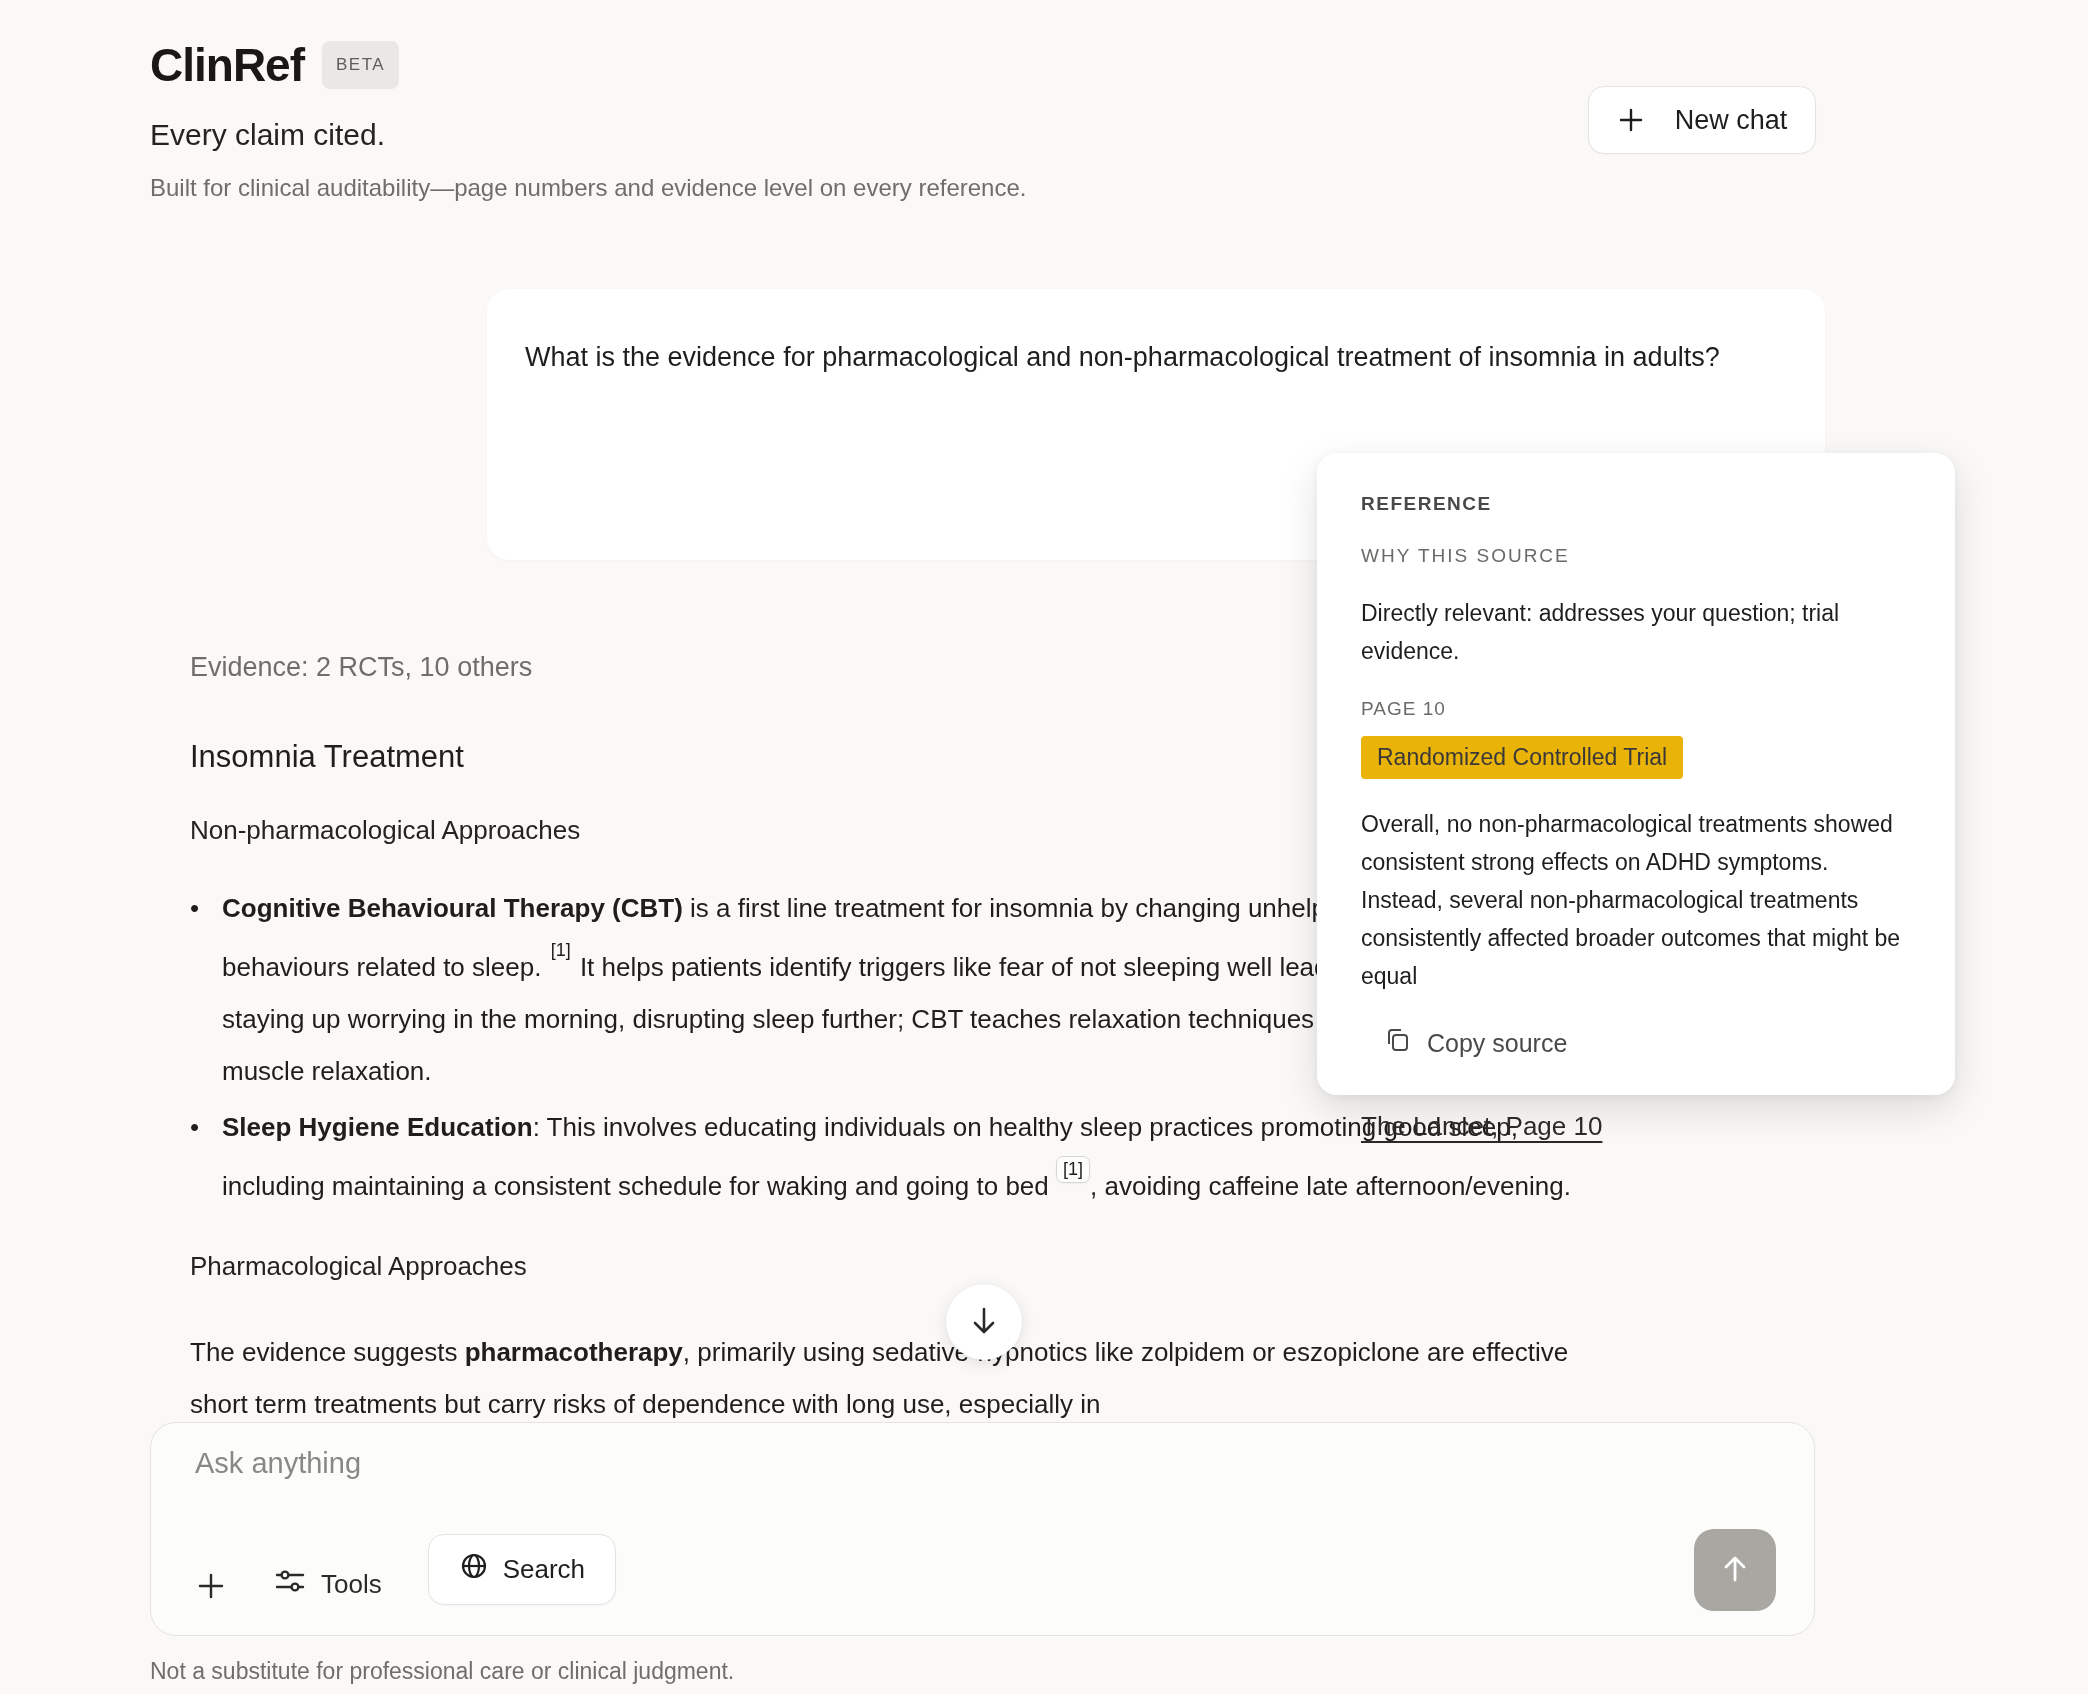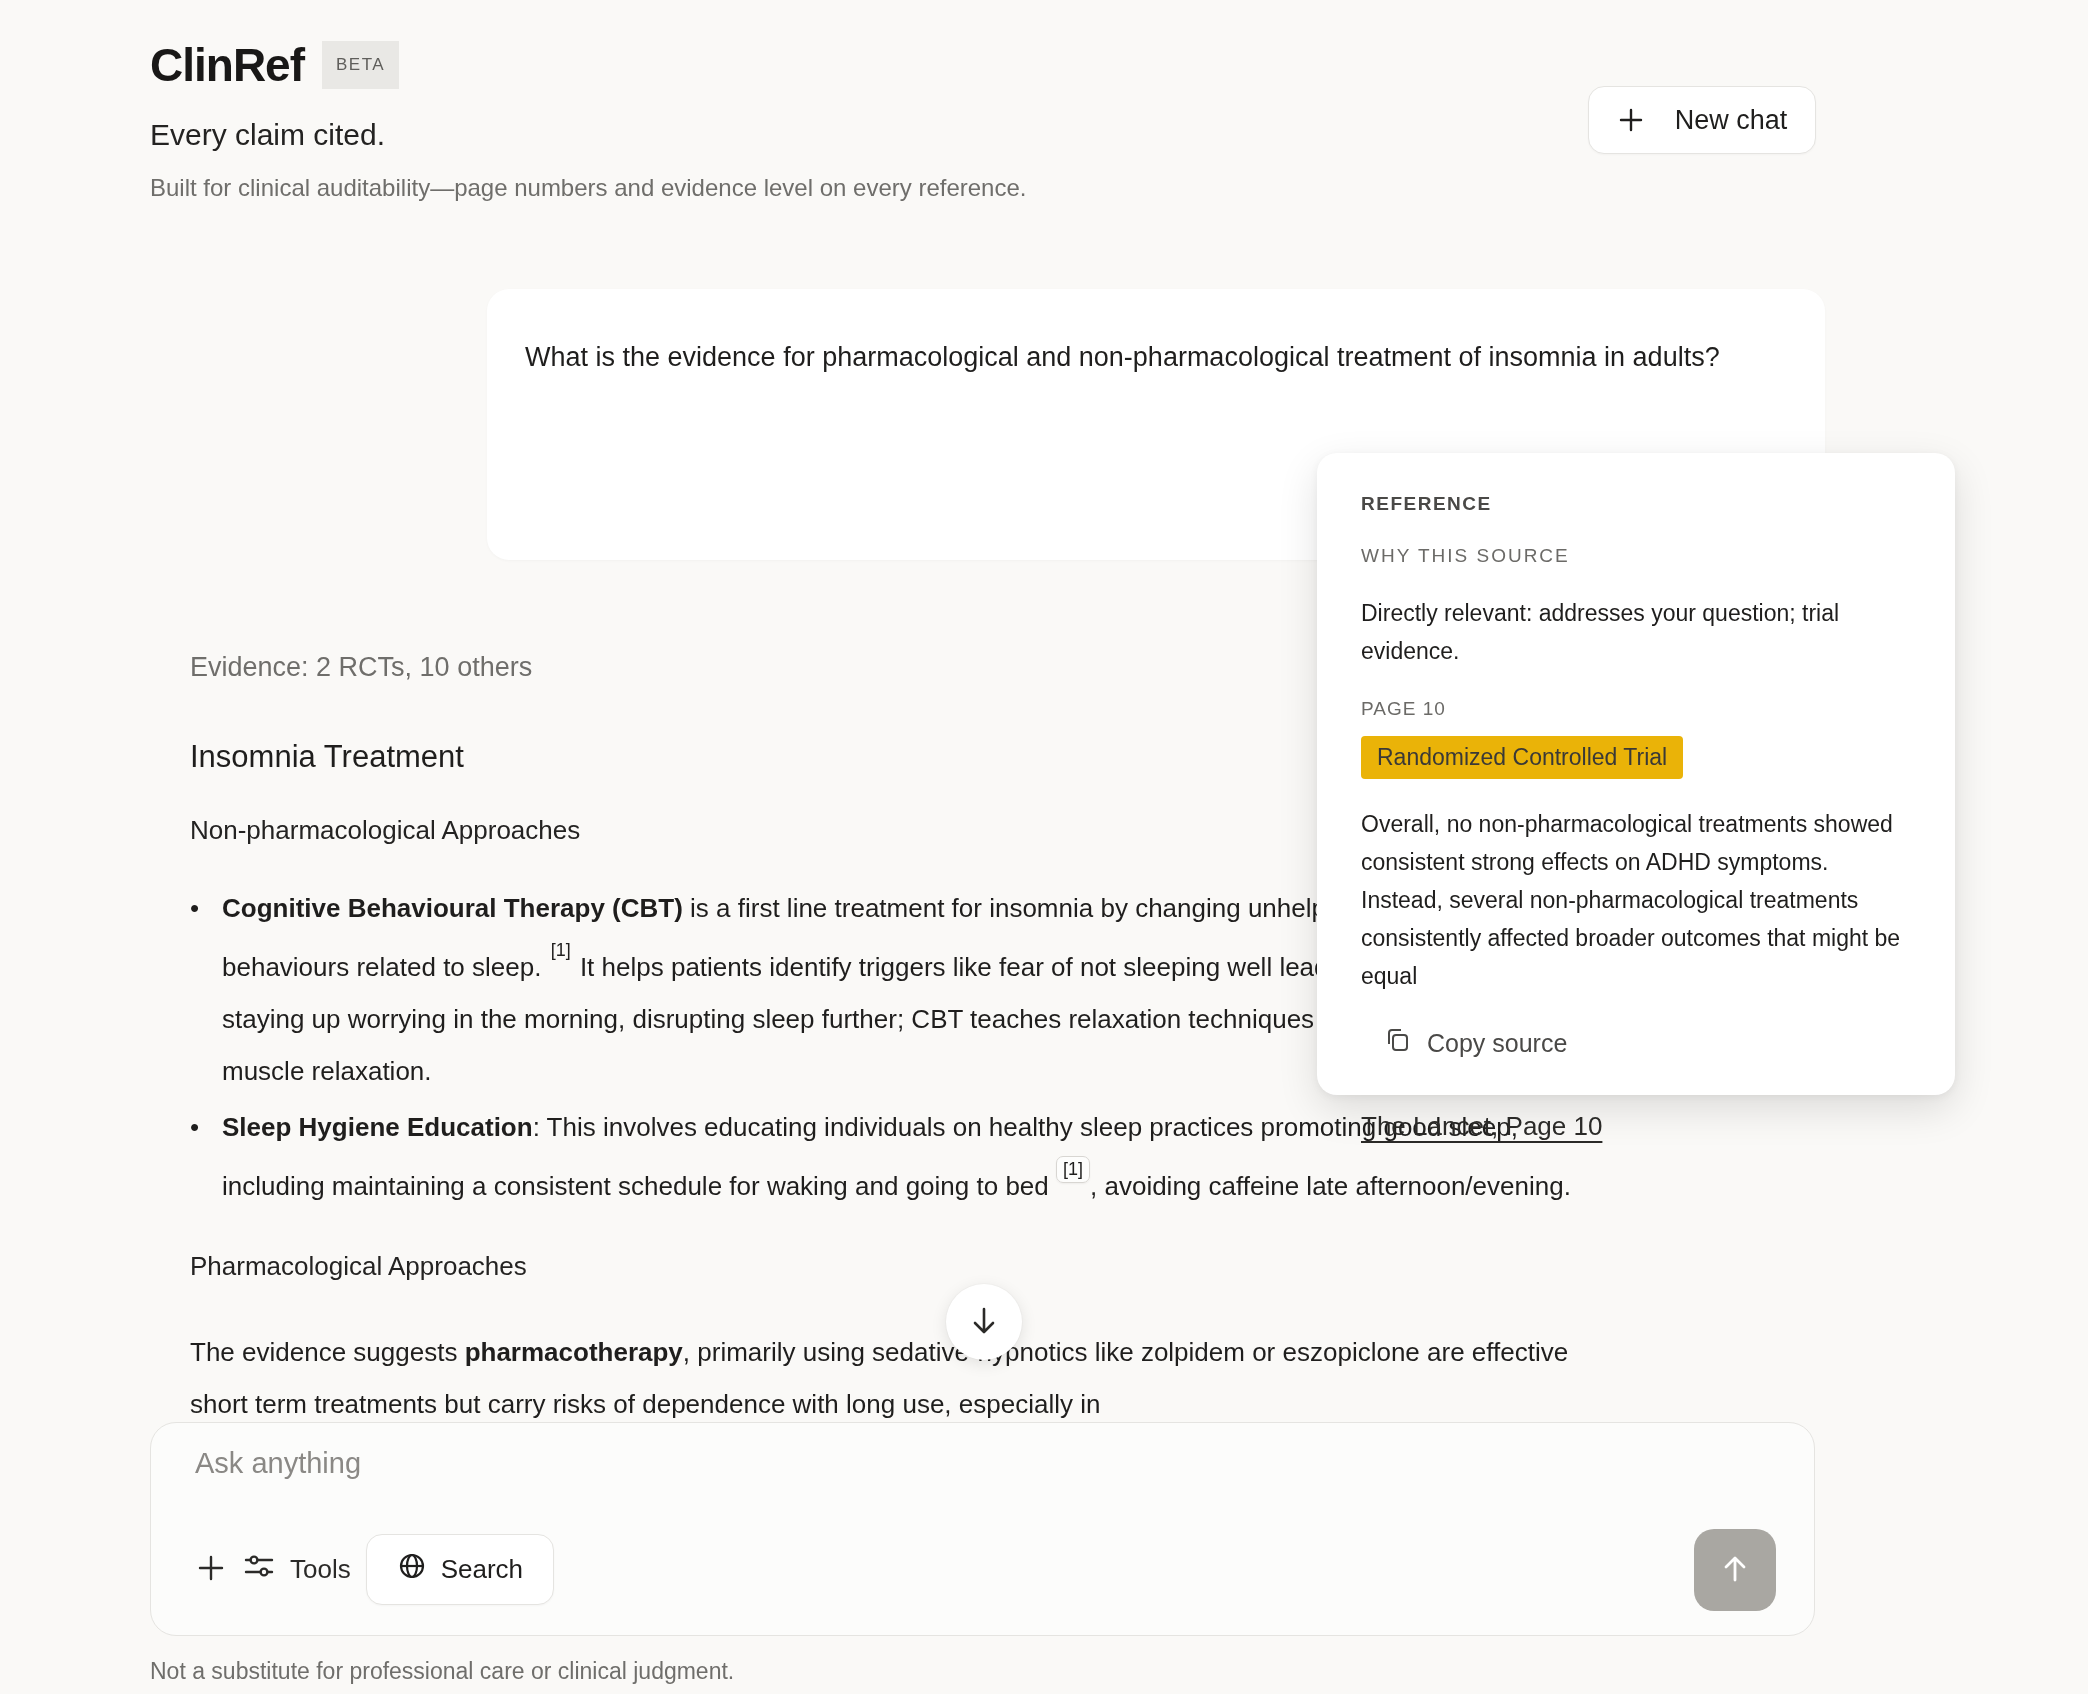--- a/index.html
+++ b/index.html
@@ -10,21 +10,21 @@
     color:#1f1e1d;
     position:relative;
     overflow:hidden;
   }
   
   .header { position:absolute; left:150px; top:38px; }
   .brand-row { display:flex; align-items:center; gap:18px; }
   .brand { font-size:46px; font-weight:700; letter-spacing:-1px; color:#191817; }
   .beta-badge {
     background:#e9e8e5; color:#5f5e5b; font-size:17px; letter-spacing:1.5px;
-    padding:14px 14px; border-radius:0; font-weight:400;
+    padding:14px 14px; border-radius:8px; font-weight:400;
   }
   .tagline { font-size:30px; color:#242322; margin-top:26px; }
   .subtitle { font-size:24px; color:#6f6e6b; margin-top:22px; }
   .new-chat-btn {
     position:absolute; left:1588px; top:86px; width:228px; height:68px;
     background:#ffffff; border:1.5px solid #e5e4e1; border-radius:16px;
     display:flex; align-items:center; justify-content:center; gap:30px;
     font-size:27px; color:#1f1e1d; cursor:pointer;
     box-shadow:0 1px 2px rgba(0,0,0,0.03);
   }
@@ -92,21 +92,21 @@
   }
   
   .composer {
     position:absolute; left:150px; top:1422px; width:1665px; height:214px;
     background:#fcfcfb; border:1.5px solid #e5e4e1; border-radius:26px;
     padding:24px 44px;
   }
   .composer-placeholder { font-size:29px; color:#8a8885; }
   .composer-row {
     position:absolute; left:44px; right:38px; bottom:30px;
-    display:flex; align-items:center; gap:15px;
+    display:flex; align-items:flex-end; gap:46px;
   }
   .icon-btn { background:none; border:none; color:#2b2a28; cursor:pointer; display:flex; align-items:center; }
   .tools-btn { display:flex; align-items:center; gap:14px; background:none; border:none;
     font-size:26px; color:#2b2a28; cursor:pointer; font-family:inherit; }
   .search-btn {
     display:flex; align-items:center; gap:14px; background:#ffffff;
     border:1.5px solid #e5e4e1; border-radius:16px; padding:16px 30px;
     font-size:26px; color:#1f1e1d; cursor:pointer; font-family:inherit;
     box-shadow:0 1px 2px rgba(0,0,0,0.03);
   }

